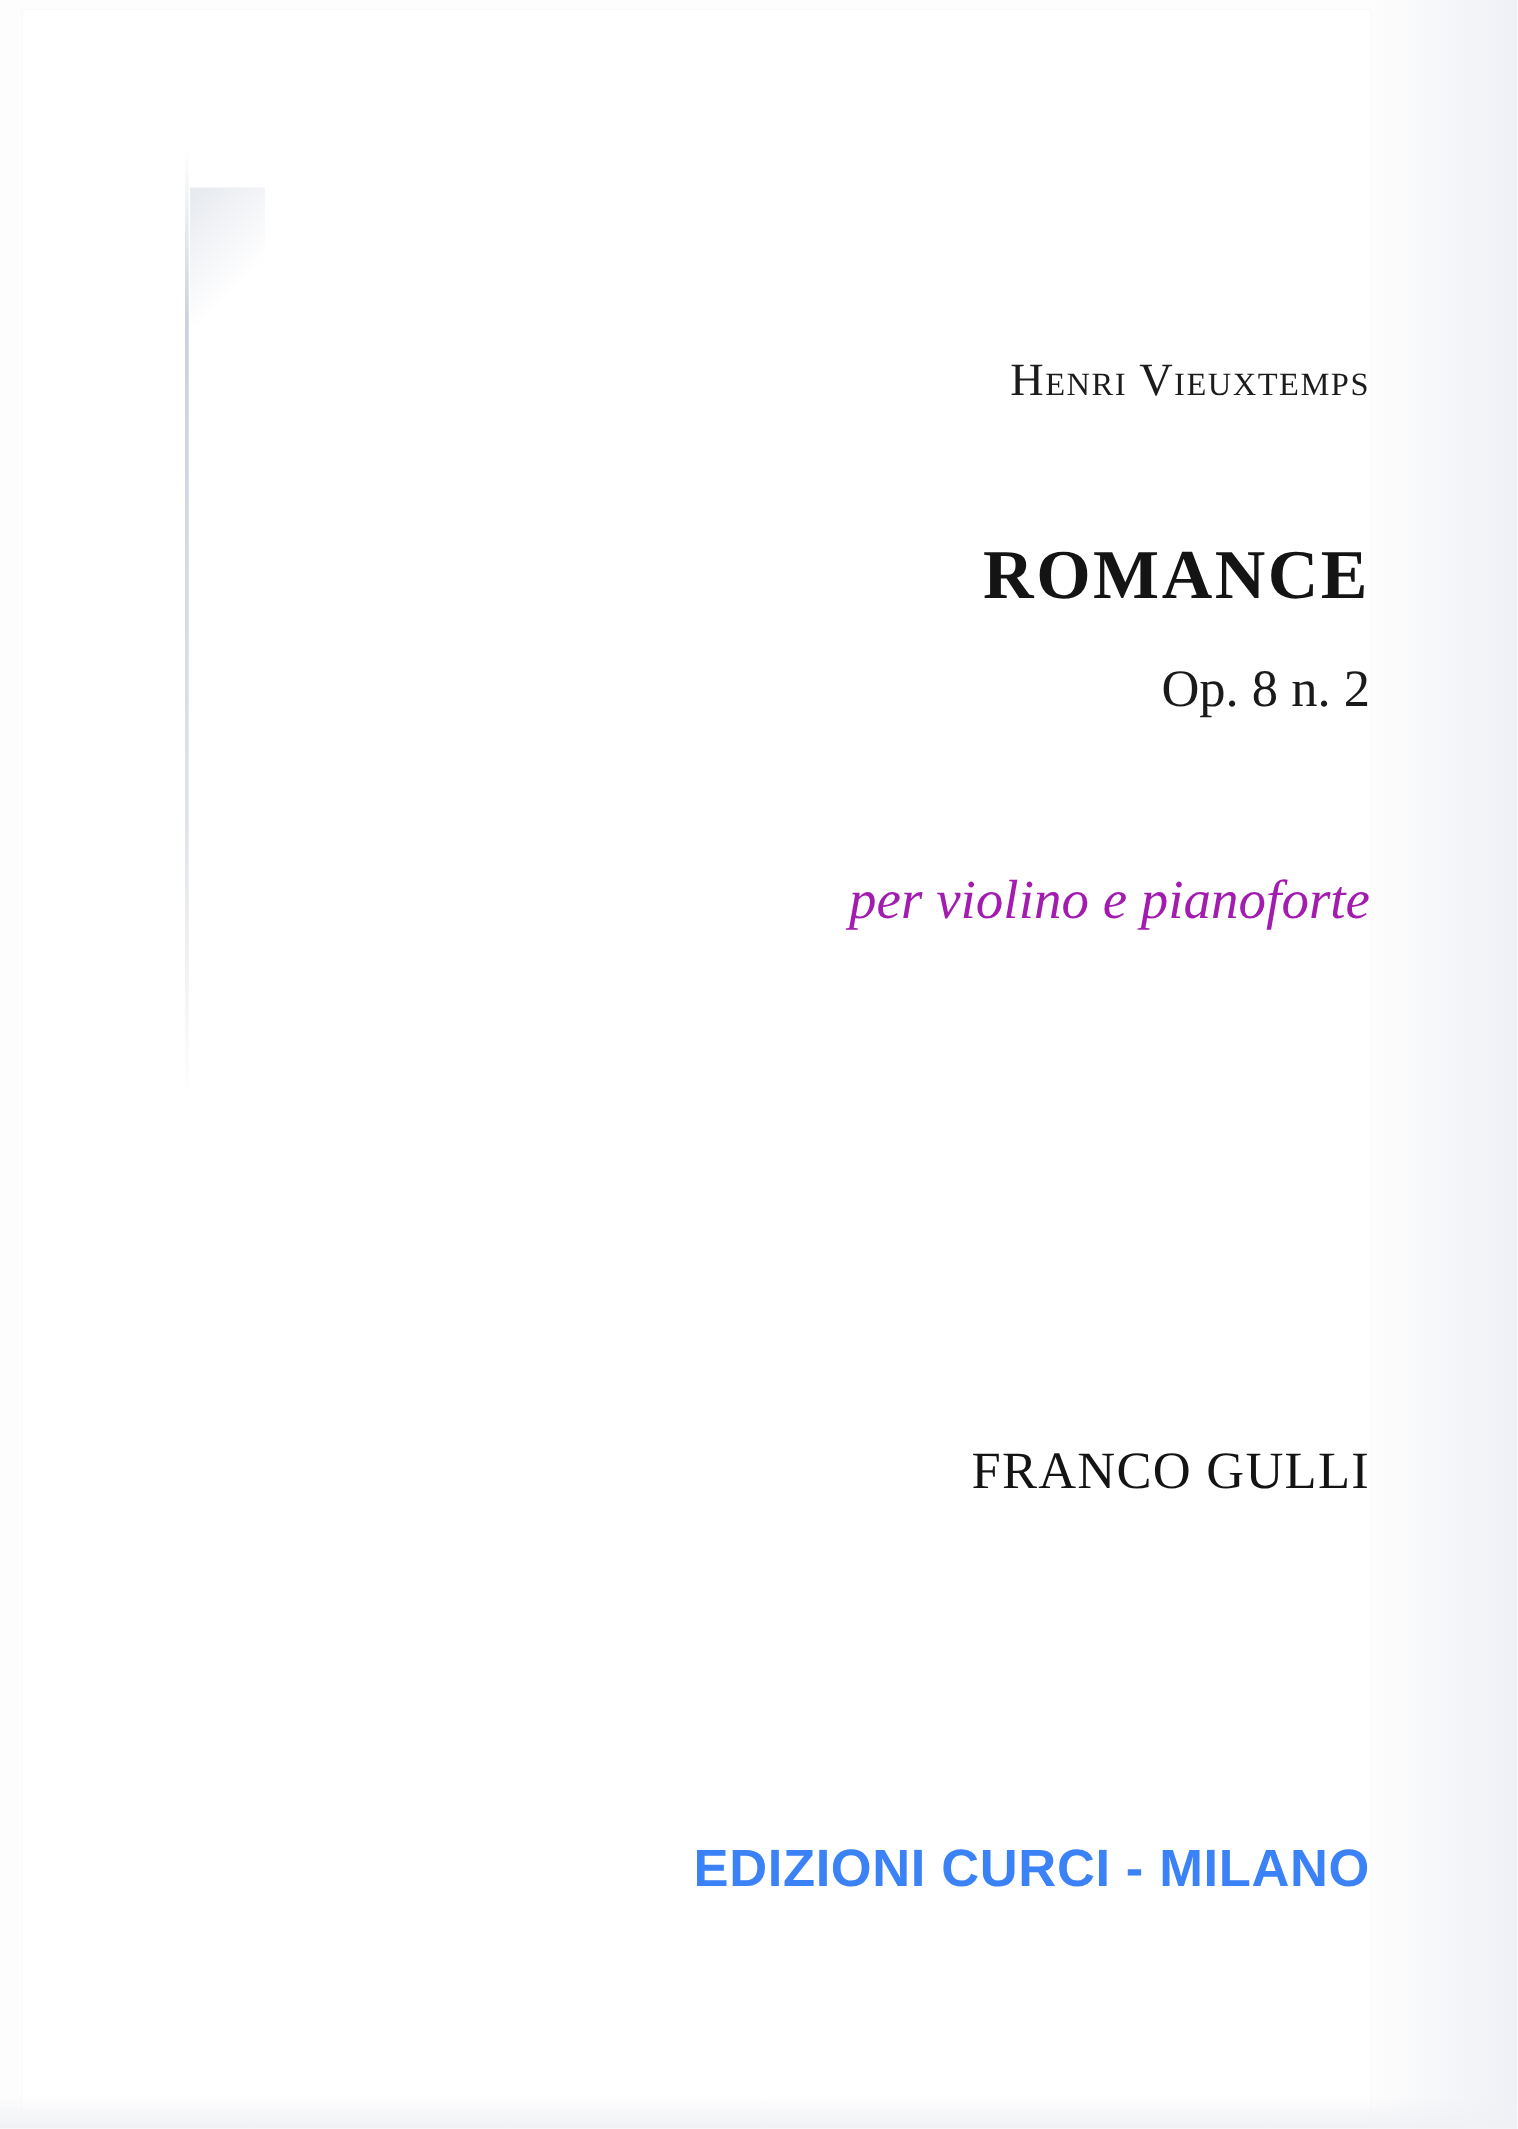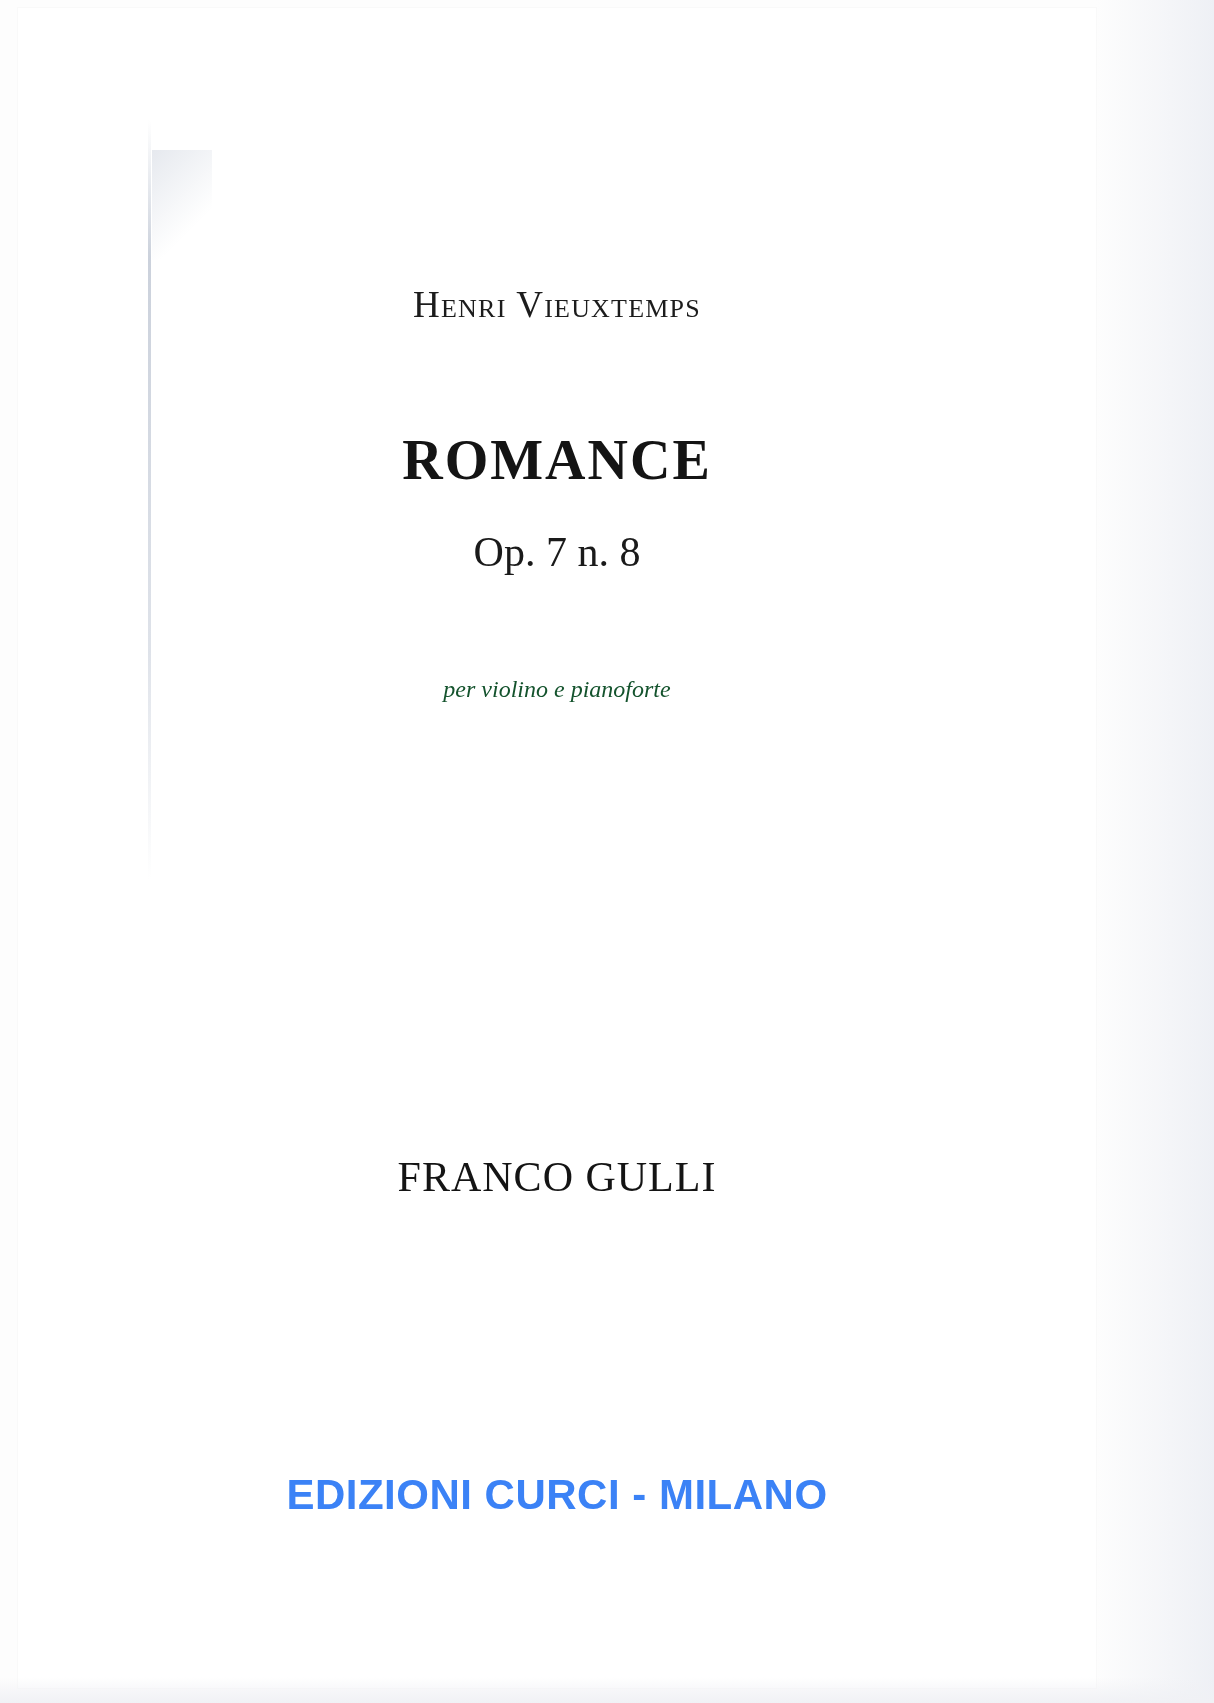--- a/index.html
+++ b/index.html
@@ -68,21 +68,21 @@
     background: linear-gradient(135deg, rgba(205,211,222,0.5) 0%, rgba(255,255,255,0) 70%);
   }
 
   
   .content {
     position: absolute;
     left: 18px;
     top: 0;
     width: 1078px;
     height: 1703px;
-    text-align: center;
+    text-align: right;
   }
 
   .composer {
     position: absolute;
     left: 0;
     right: 0;
     top: 283px;
     font-family: "Liberation Serif", serif;
     font-size: 37px;
     letter-spacing: 1.2px;
@@ -113,25 +113,25 @@
     font-family: "Liberation Serif", serif;
     font-size: 42px;
     font-weight: 400;
     color: #1a1a1a;
   }
 
   .instrumentation {
     position: absolute;
     left: 0;
     right: 0;
-    top: 676px;
+    top: 694px;
     font-family: "Liberation Serif", serif;
     font-style: italic;
-    font-size: 24px;
-    color: #14532d;
+    font-size: 44px;
+    color: #a21caf;
   }
 
   .revision-label {
     position: absolute;
     left: 0;
     right: 0;
     top: 1045px;
     font-family: "Liberation Serif", serif;
     font-style: italic;
     font-size: 30px;
@@ -171,21 +171,21 @@
 <div class="page-sheet"></div>
 <div class="scan-crease"></div>
 <div class="scan-crease2"></div>
 
 <div class="content">
 
   <div class="composer">Henri Vieuxtemps</div>
 
   <div class="title">ROMANCE</div>
 
-  <div class="opus">Op. 7 n. 8</div>
+  <div class="opus">Op. 8 n. 2</div>
 
   <div class="instrumentation">per violino e pianoforte</div>
 
 
   <div class="reviser-name">FRANCO GULLI</div>
 
   <div class="publisher">EDIZIONI CURCI - MILANO</div>
 
 </div>
 

